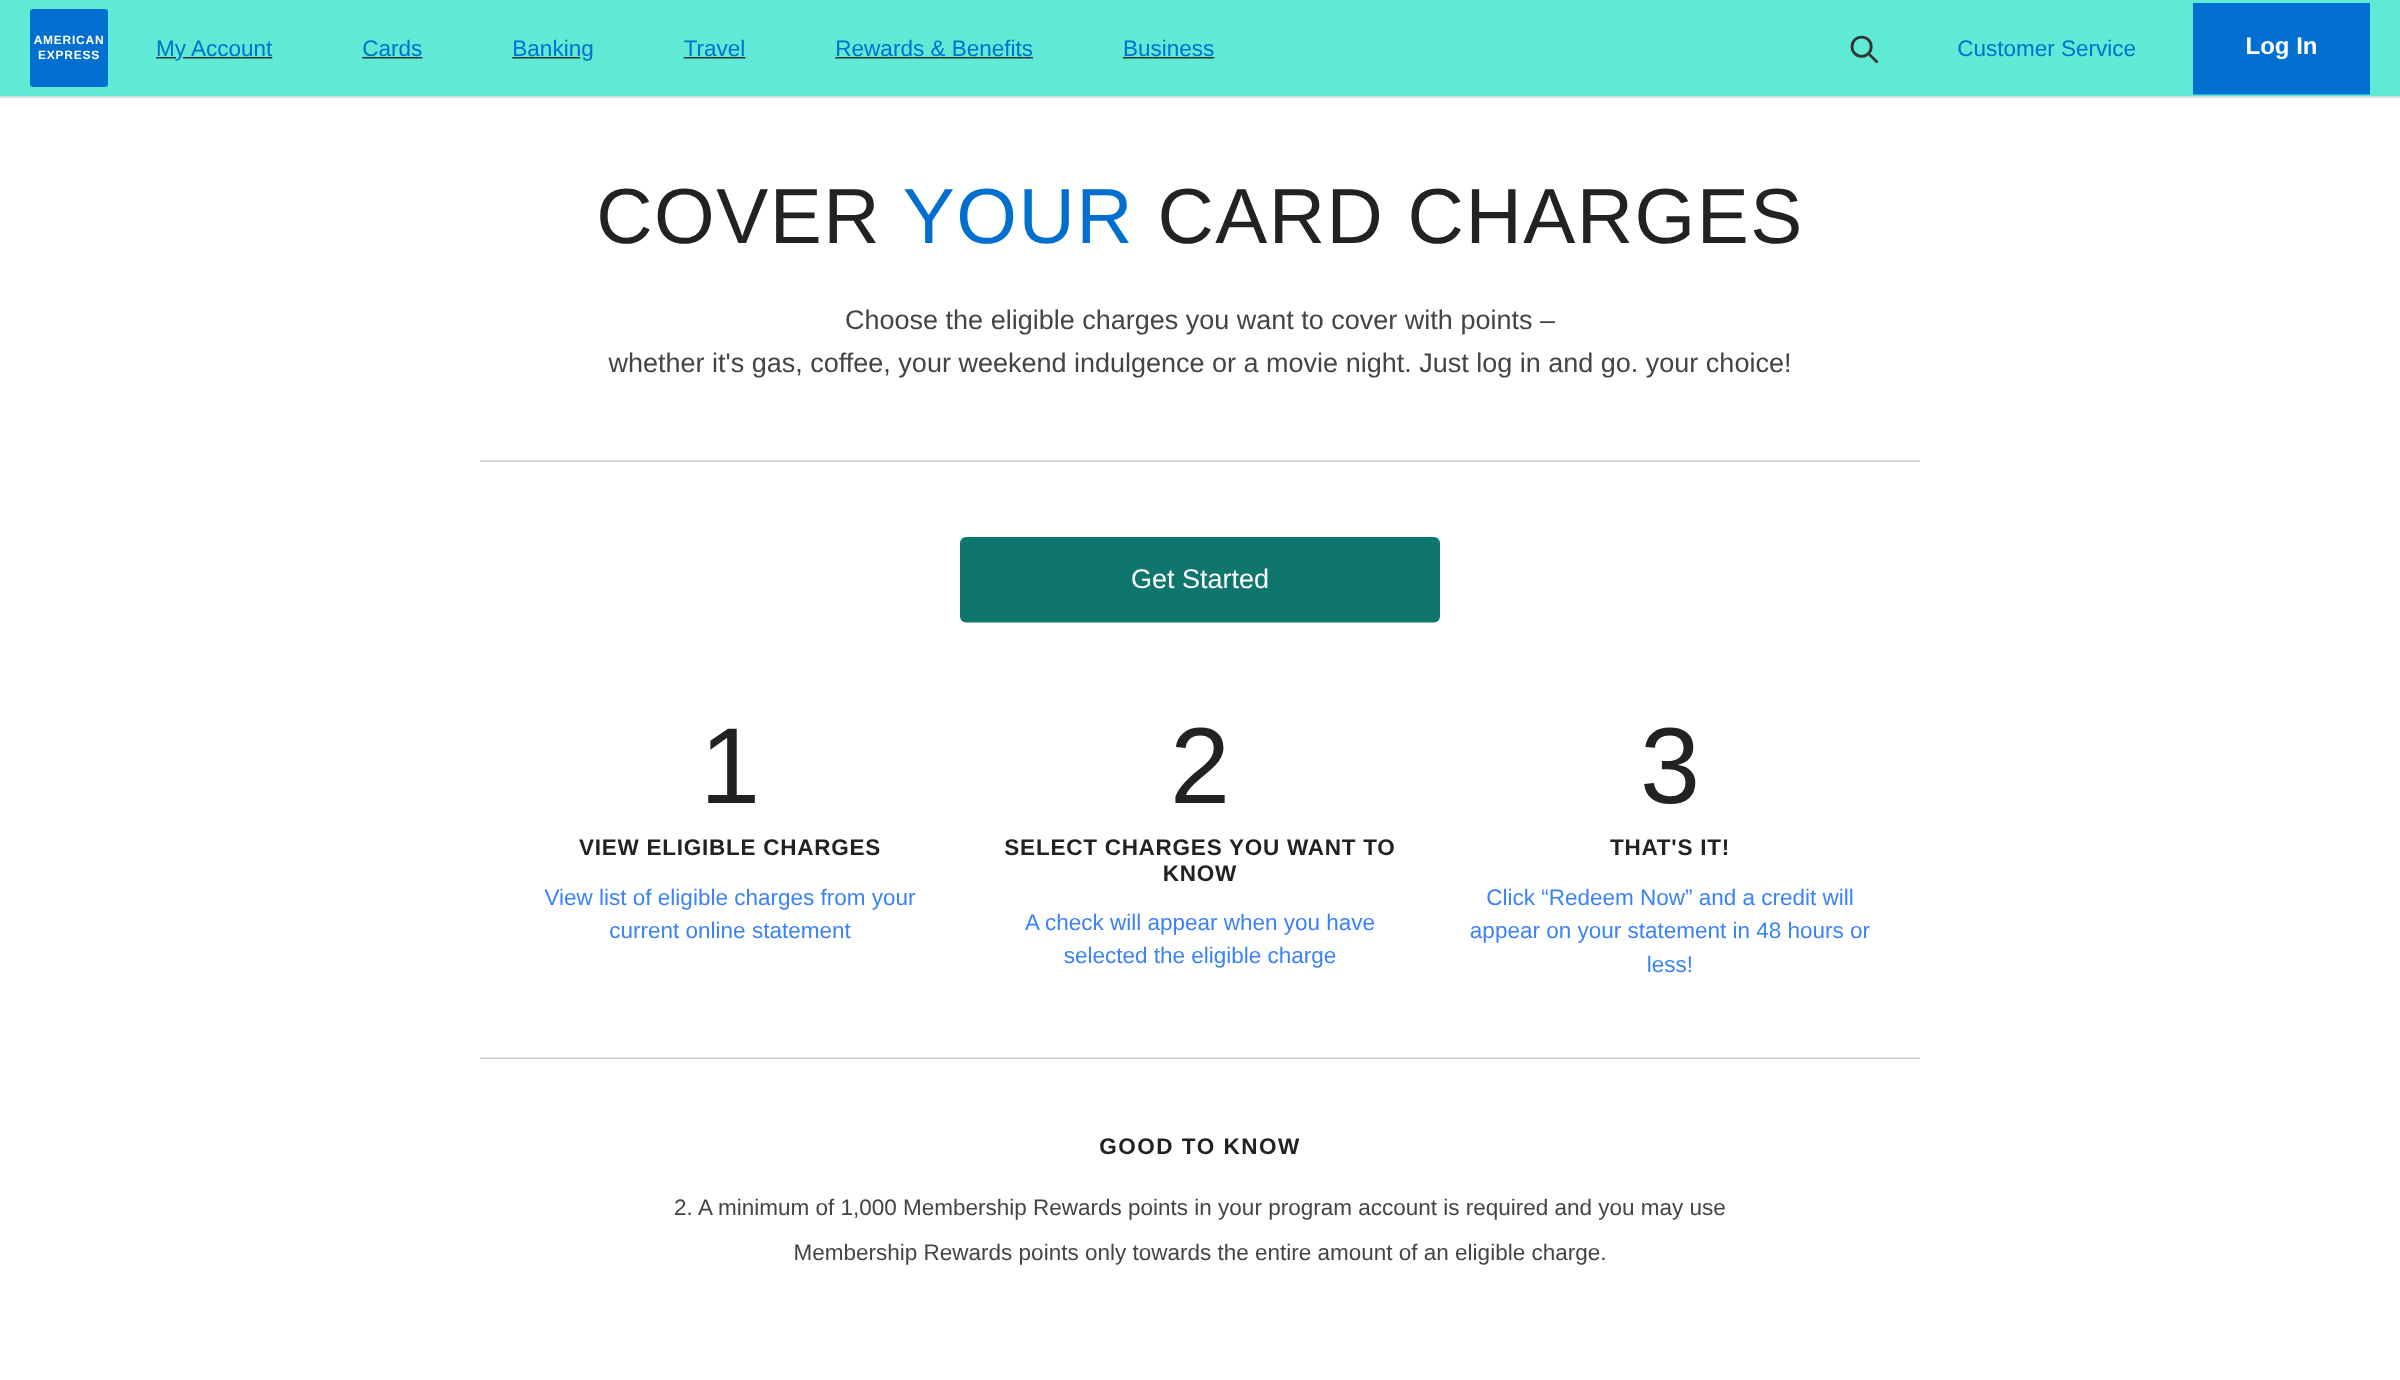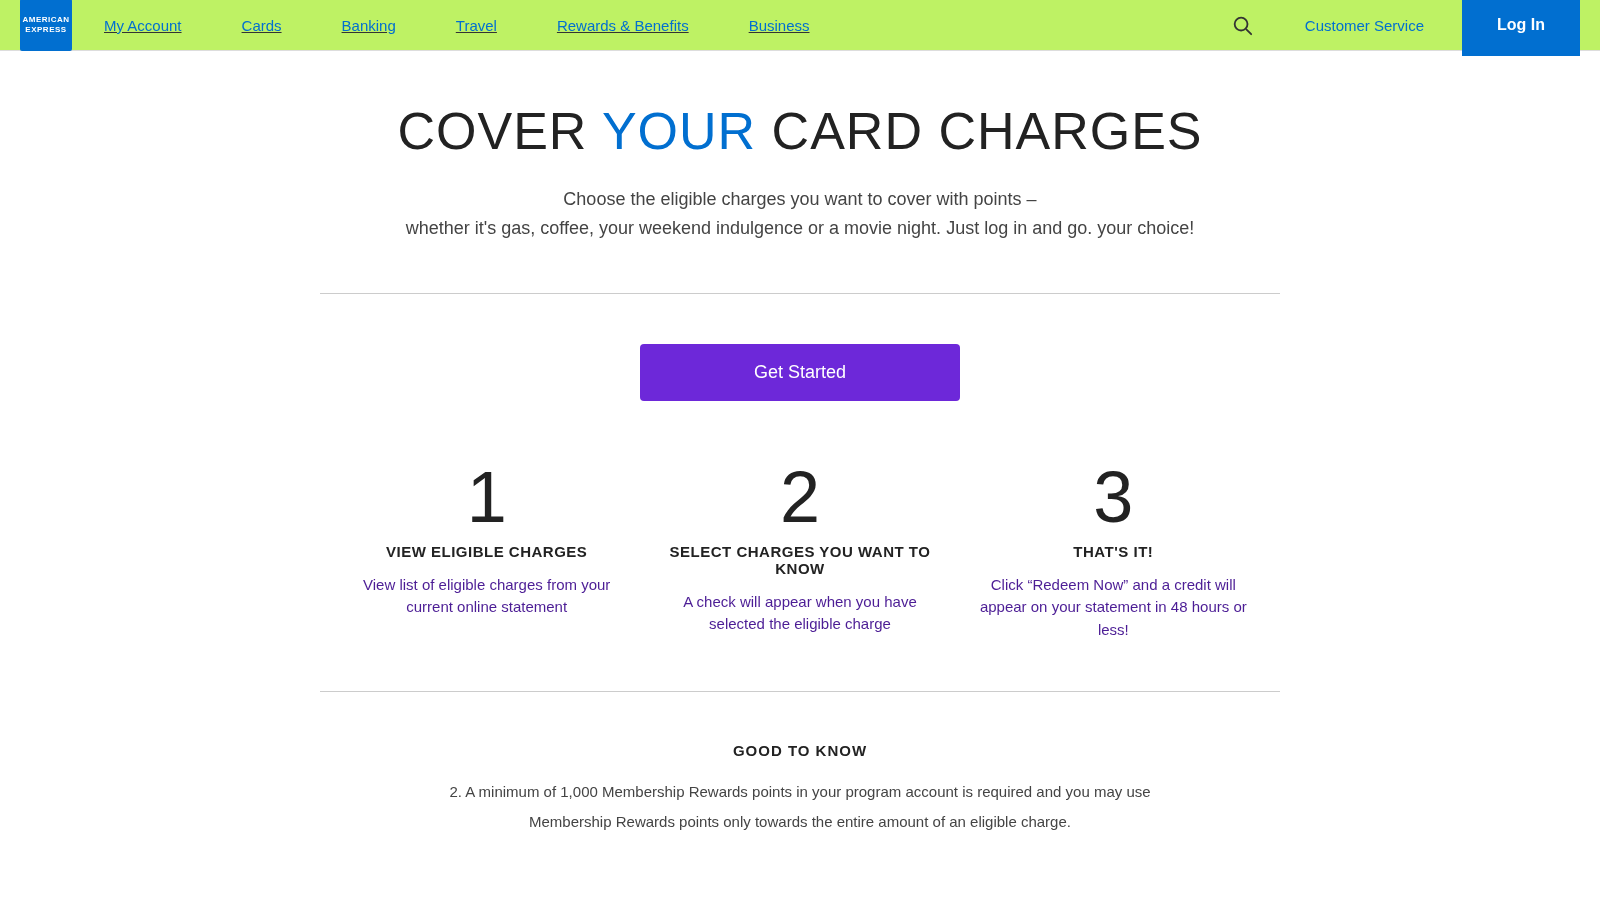--- a/index.html
+++ b/index.html
@@ -13,22 +13,22 @@
       background: #fff;
       color: #333;
       width: 1600px;
       min-height: 920px;
     }
 
     
     nav {
       display: flex;
       align-items: center;
-      height: 51px;
-      background: #bef264;
+      height: 65px;
+      background: #5eead4;
       border-bottom: 1px solid #ddd;
       padding: 0 20px;
       position: relative;
     }
 
     .nav-logo {
       width: 52px;
       height: 52px;
       background: #016fd0;
       display: flex;
@@ -160,21 +160,21 @@
 
     .how-to-title {
       font-size: 28px;
       font-weight: 600;
       color: #222;
       letter-spacing: 1.5px;
       margin-bottom: 28px;
     }
 
     .get-started-btn {
-      background: #6d28d9;
+      background: #0f766e;
       color: #fff;
       font-size: 18px;
       font-weight: 400;
       border: none;
       border-radius: 4px;
       padding: 18px 0;
       width: 320px;
       cursor: pointer;
       margin-bottom: 40px;
       display: inline-block;
@@ -200,21 +200,21 @@
     .step-title {
       font-size: 15px;
       font-weight: 700;
       color: #222;
       letter-spacing: 0.5px;
       margin-bottom: 14px;
     }
 
     .step-desc {
       font-size: 15px;
-      color: #4c1d95;
+      color: #3b82f6;
       line-height: 1.5;
       max-width: 300px;
       margin: 0 auto;
     }
 
     
     .good-to-know-section {
       padding: 30px 0;
       text-align: center;
     }

